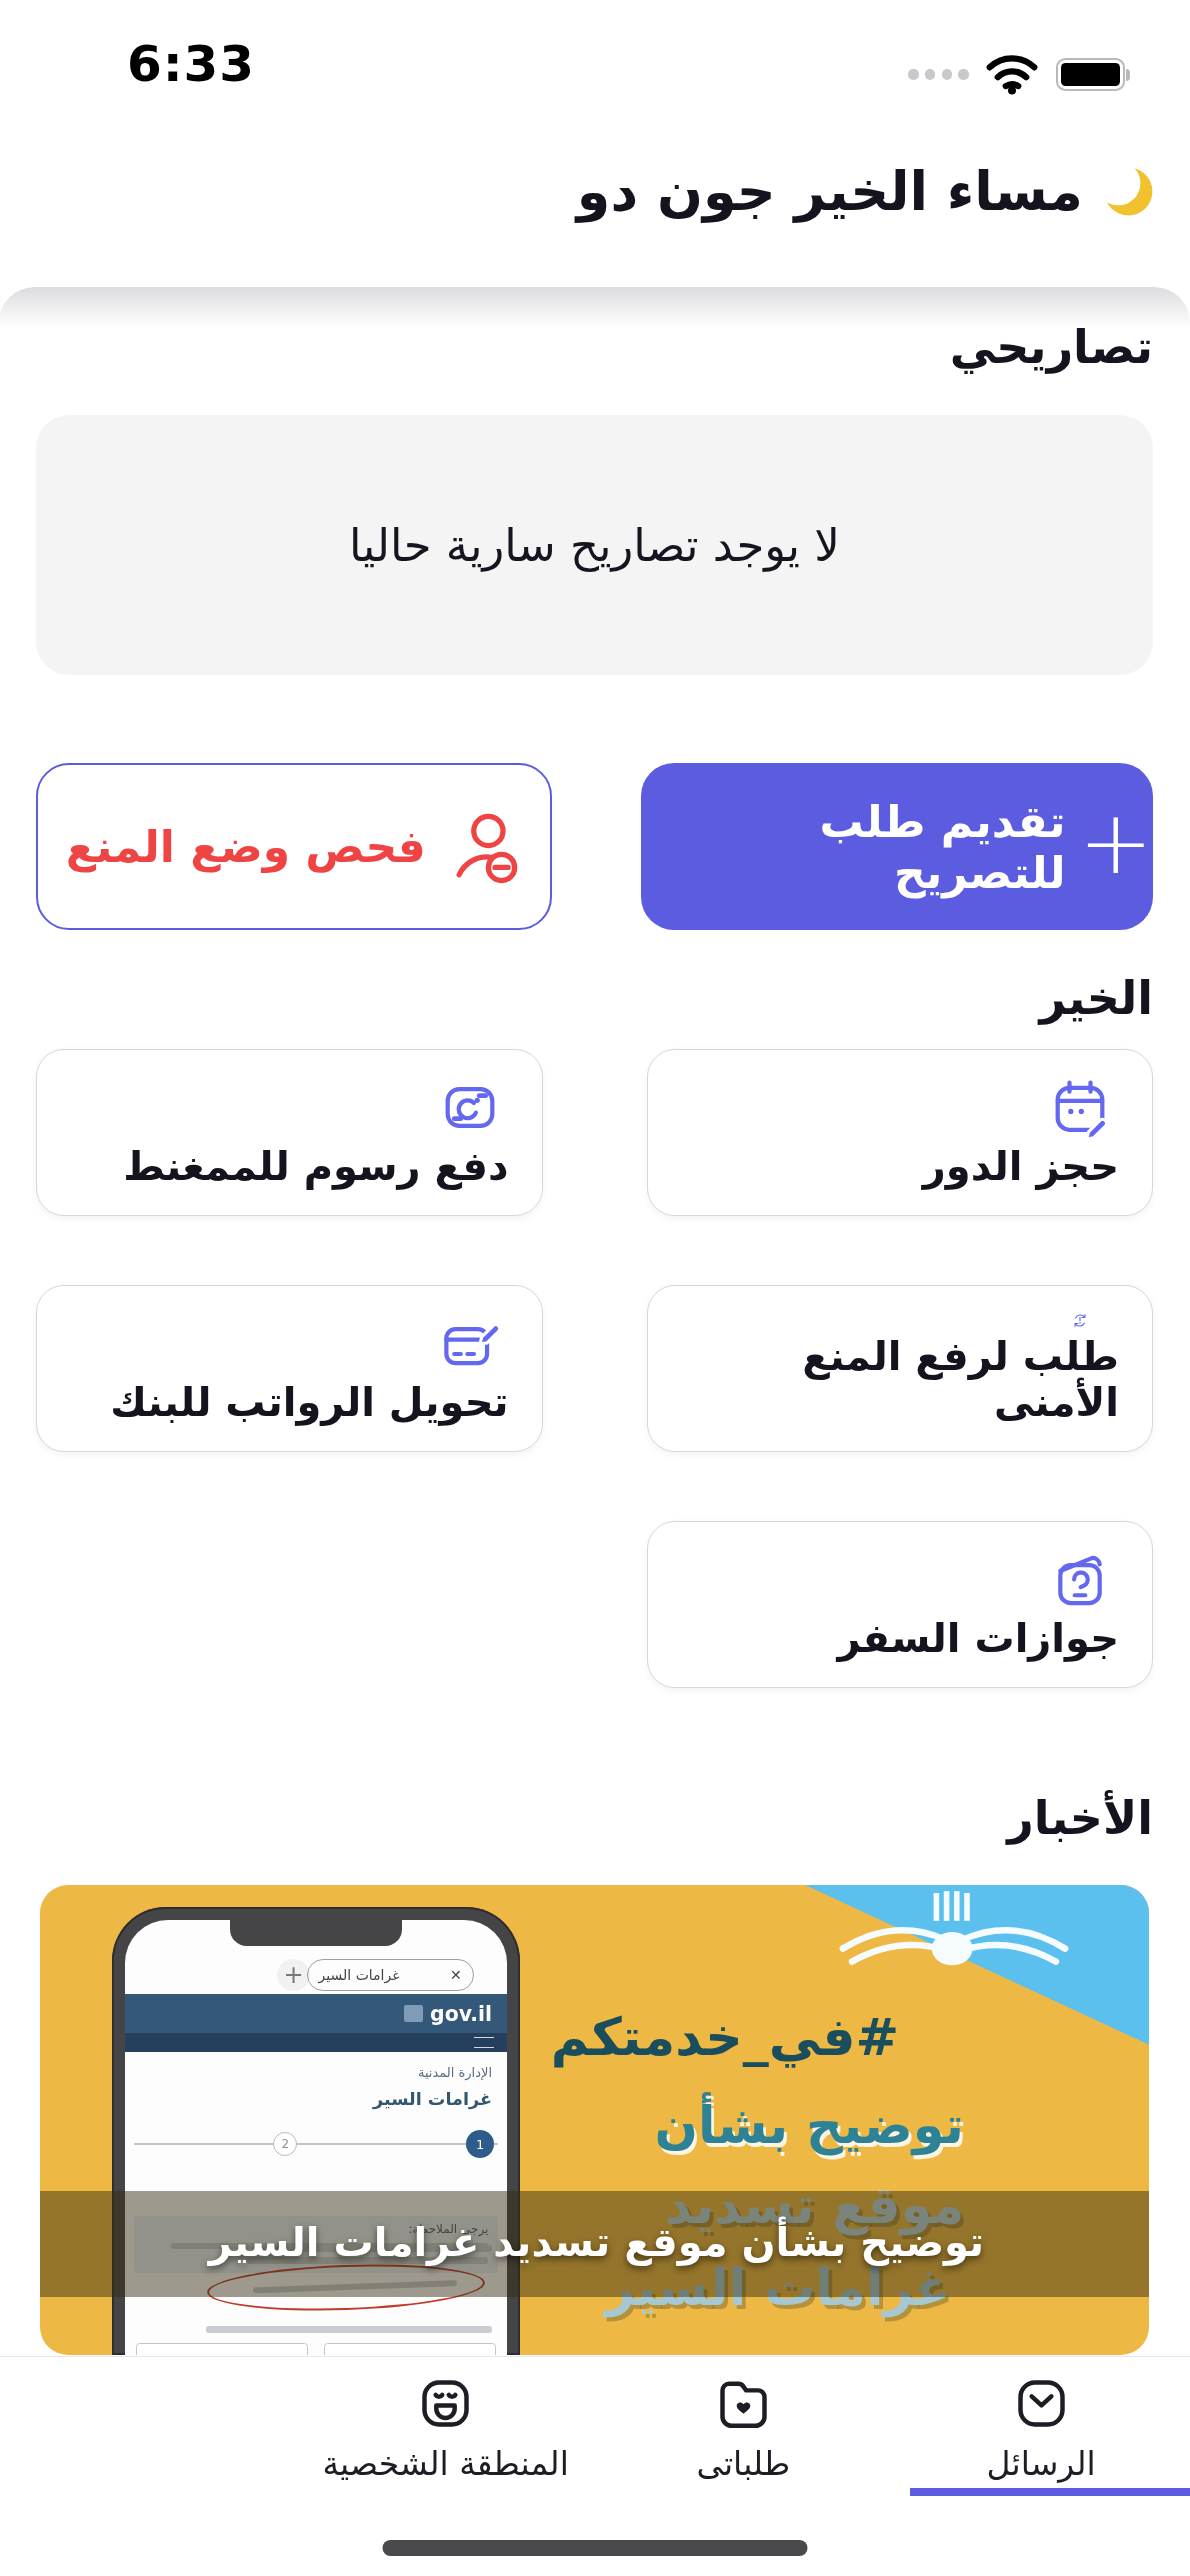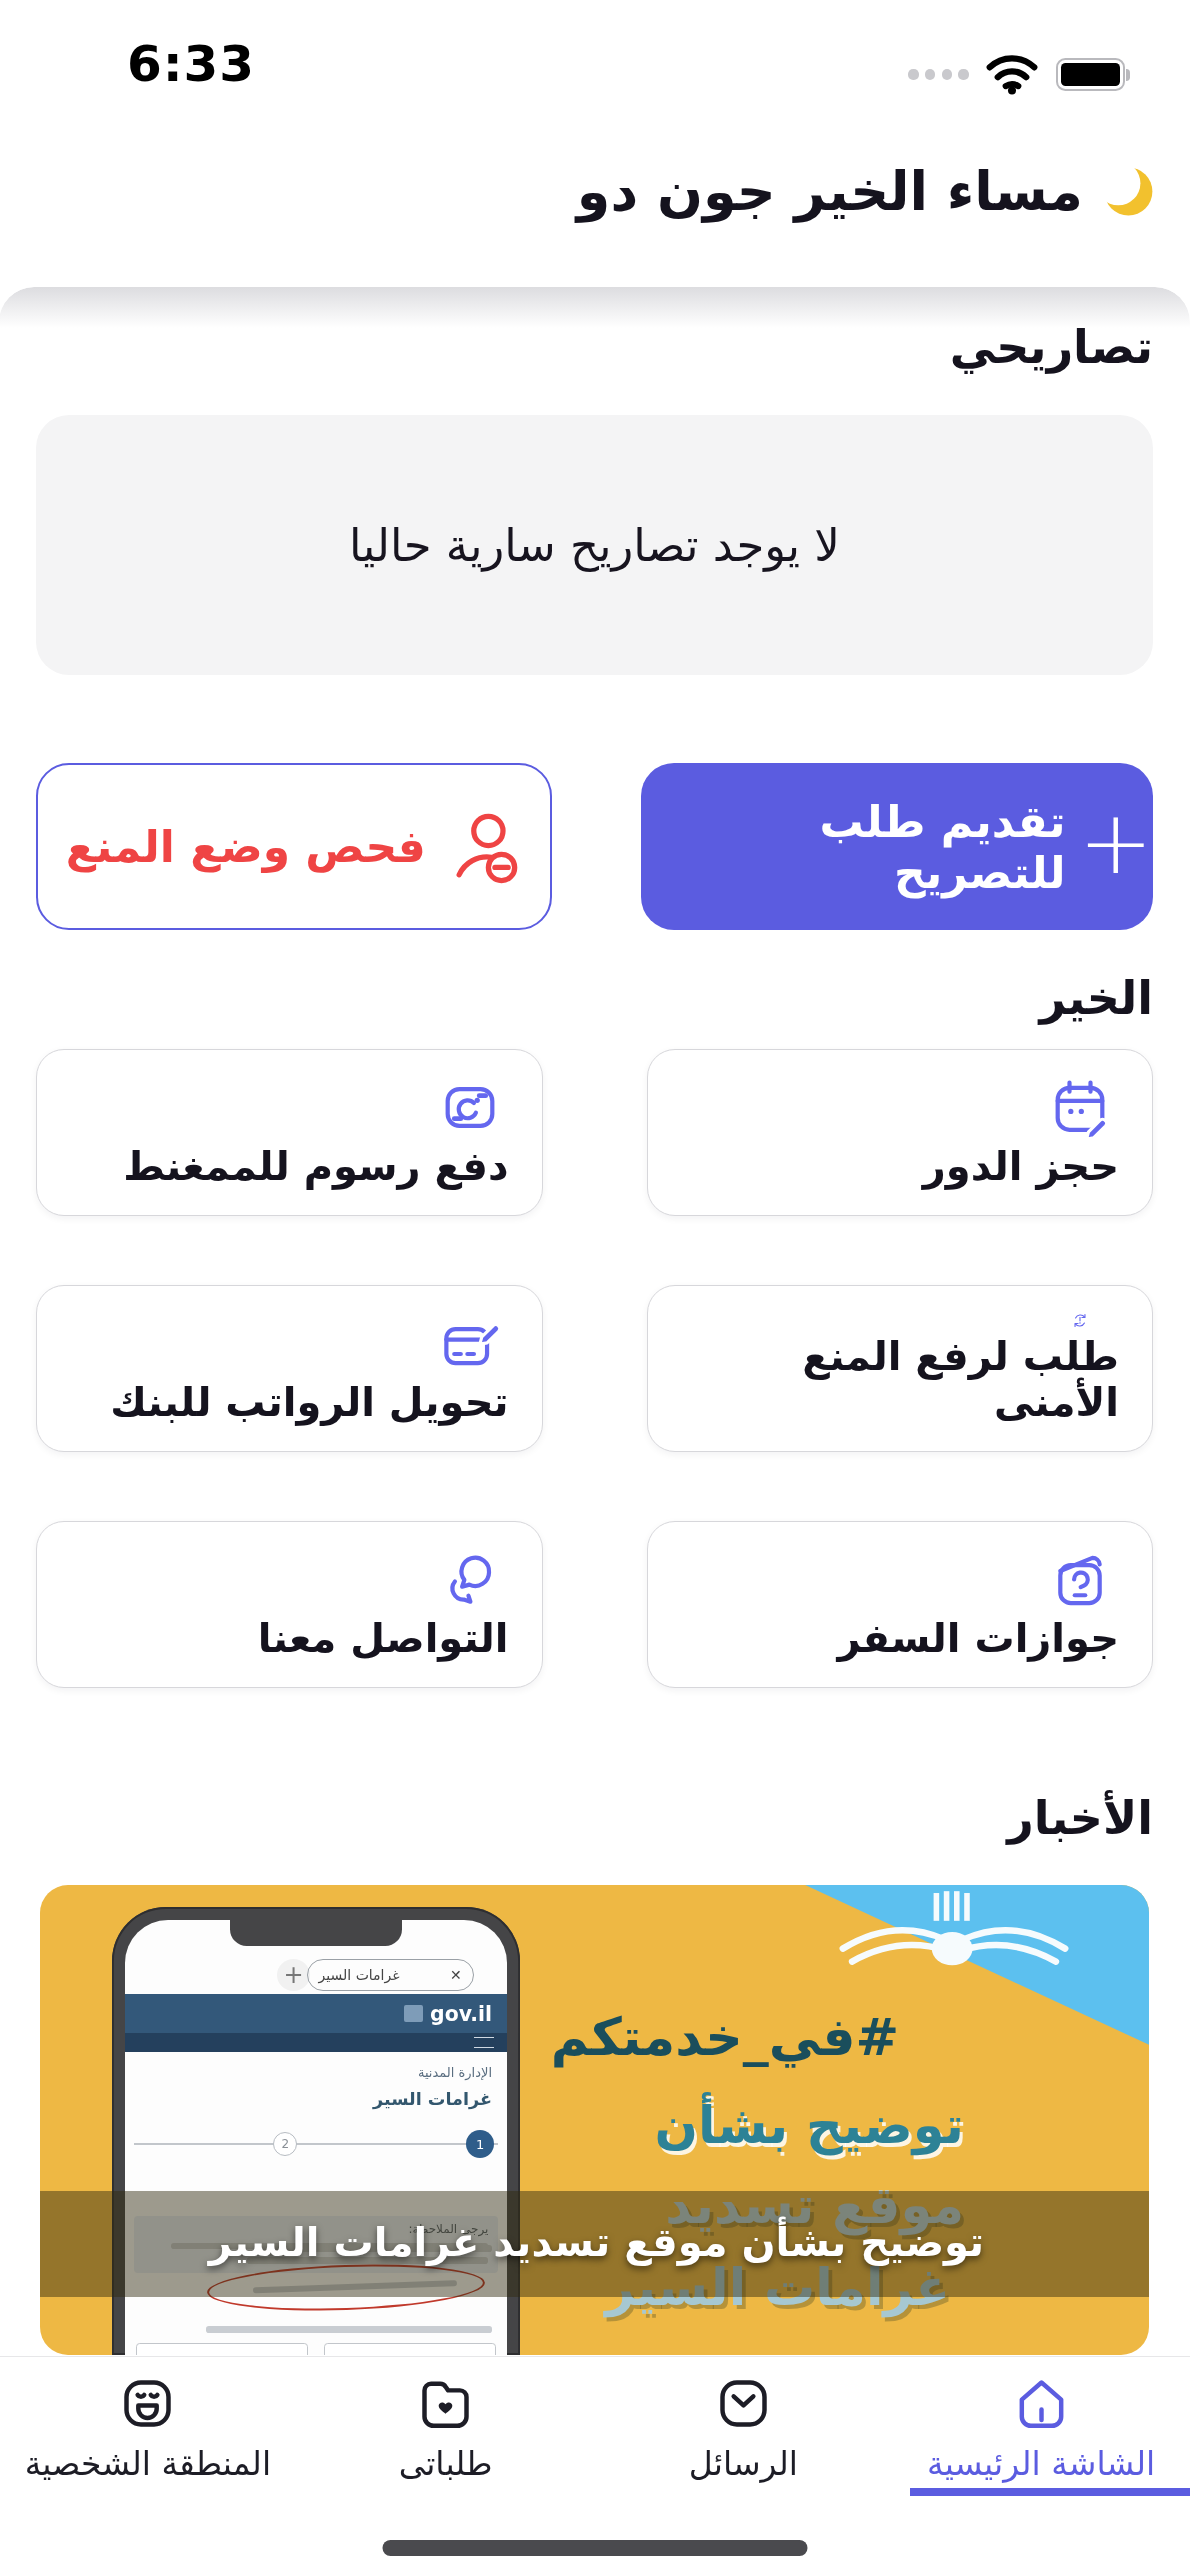--- a/index.html
+++ b/index.html
@@ -222,27 +222,20 @@
       <div class="card">
         <svg viewBox="0 0 48 48" fill="none" stroke="currentColor" stroke-width="3.2" stroke-linecap="round" stroke-linejoin="round">
           <rect x="9" y="13" width="30" height="29" rx="8"></rect>
           <path d="M9 17.5 L33.5 7.5 a5.5 5.5 0 0 1 5.5 5"></path>
           <path d="M19.5 24 a5.2 5.2 0 1 1 7.5 4.6 l-2.5 1.2"></path>
           <path d="M20 36 h8"></path>
         </svg>
         <div class="clabel">جوازات السفر</div>
       </div>
 
-      <div class="card">
-        <svg viewBox="0 0 48 48" fill="none" stroke="currentColor" stroke-width="3.2" stroke-linecap="round" stroke-linejoin="round">
-          <path d="M38.5 18.5 a10.5 10.5 0 0 1 -15 9.4 L18 29.5 l1.7 -5.2 A10.5 10.5 0 1 1 38.5 18.5 z"></path>
-          <path d="M12.5 25.5 a8.5 8.5 0 0 0 6.8 13.8 l5 1.6 -1.5 -4.6"></path>
-        </svg>
-        <div class="clabel">التواصل معنا</div>
-      </div>
 
     </div>
 
     <h2 class="sec-title t-news">الأخبار</h2>
 
     <div class="news-card">
       <div class="news-tri"></div>
       <svg class="emblem" viewBox="0 0 300 100">
         <g fill="none" stroke="#f6fbfd" stroke-width="7" stroke-linecap="round">
           <path d="M30 62 Q85 28 140 52"></path>
@@ -303,27 +296,20 @@
       <div class="teal n-l2">موقع تسديد</div>
       <div class="teal n-l3">غرامات السير</div>
       <div class="overlay-band"></div>
       <div class="news-caption">توضيح بشأن موقع تسديد غرامات السير</div>
     </div>
 
   </div>
 
   <nav class="tab-bar">
     <div class="tabs">
-      <div class="tab active">
-        <svg viewBox="0 0 48 48" fill="none" stroke="currentColor" stroke-width="3.4" stroke-linecap="round" stroke-linejoin="round">
-          <path d="M9 21 L24 8 L39 21 V34 a7 7 0 0 1 -7 7 H16 a7 7 0 0 1 -7 -7 Z"></path>
-          <path d="M24 28.5 v8"></path>
-        </svg>
-        <span class="tlabel">الشاشة الرئيسية</span>
-      </div>
       <div class="tab">
         <svg viewBox="0 0 48 48" fill="none" stroke="currentColor" stroke-width="3.4" stroke-linecap="round" stroke-linejoin="round">
           <rect x="8" y="8" width="32" height="32" rx="11"></rect>
           <path d="M16.5 18.5 l7.5 7 7.5 -7"></path>
         </svg>
         <span class="tlabel">الرسائل</span>
       </div>
       <div class="tab">
         <svg viewBox="0 0 48 48" fill="none" stroke="currentColor" stroke-width="3.4" stroke-linecap="round" stroke-linejoin="round">
           <path d="M8 34 V14 a5 5 0 0 1 5 -5 h7 c2 0 3.2 0.8 4.2 2.4 L26 14 h9 a5 5 0 0 1 5 5 v15 a7 7 0 0 1 -7 7 H15 a7 7 0 0 1 -7 -7 z"></path>

